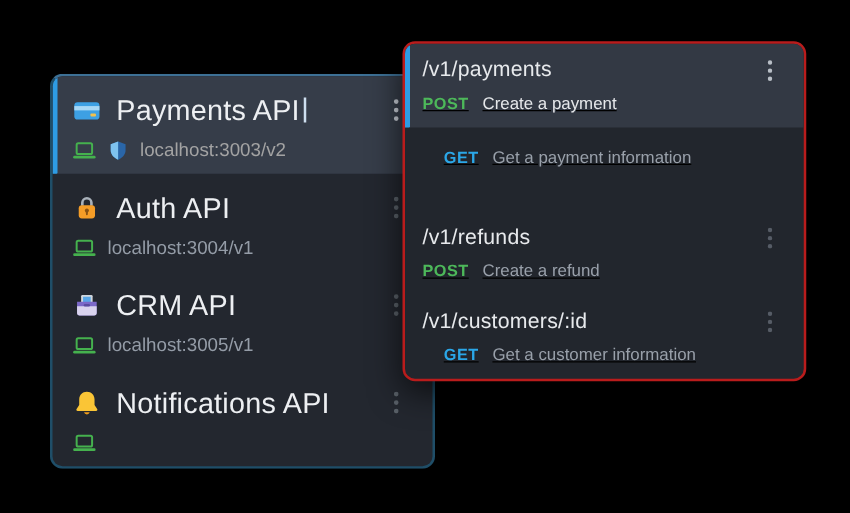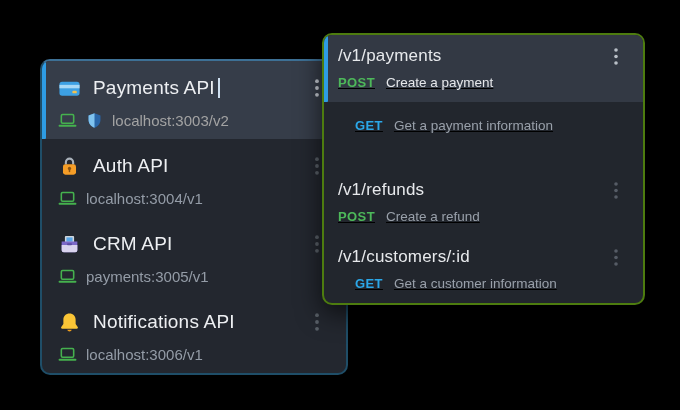--- a/index.html
+++ b/index.html
@@ -26,42 +26,42 @@
     padding:13px 22px 0 16px;cursor:pointer;
   }
   .api-item.selected{background:#363d49;}
   .sel-accent{
     position:absolute;left:0;top:0;bottom:0;width:4px;
     background:#2e9ce4;border-radius:0 1px 1px 0;
   }
   .title-row{display:flex;align-items:center;height:28px;}
   .title-row .big-icon{width:23px;height:23px;flex:0 0 23px;margin-right:12px;}
   .api-name{
-    font-size:19px;color:#edeff2;letter-spacing:.2px;white-space:nowrap;
+    font-size:23px;color:#edeff2;letter-spacing:.2px;white-space:nowrap;
   }
   .caret{
     display:inline-block;width:2px;height:20px;margin-left:3px;
     background:#cfe0f0;vertical-align:middle;
   }
   .sub-row{display:flex;align-items:center;height:22px;margin-top:7px;}
   .sub-row .small-icon{width:19px;height:19px;flex:0 0 19px;margin-right:9px;}
   .sub-row .shield{width:17px;height:17px;flex:0 0 17px;margin-right:9px;}
   .api-url{font-size:15px;color:#949ca7;white-space:nowrap;}
   .api-item.selected .api-url{color:#a3a3a3;}
   .kebab{
     margin-left:auto;flex:0 0 auto;width:14px;height:22px;
     display:flex;align-items:center;justify-content:center;
     color:#596068;cursor:pointer;background:none;border:none;padding:0;
   }
   .api-item.selected .kebab{color:#c9ced6;}
   
   .right-panel{
     left:322px;top:33px;width:323px;height:272px;
     background:#22262d;
-    border:2px solid #4d7c0f;
+    border:2px solid #b91c1c;
     z-index:2;
   }
   .ep-item{
     position:relative;height:67px;box-sizing:border-box;
     padding:9px 20px 0 14px;cursor:pointer;
   }
   .ep-item.selected{background:#333944;}
   .ep-title-row{display:flex;align-items:center;height:24px;}
   .ep-path{font-size:17px;color:#e7e9ec;letter-spacing:.2px;white-space:nowrap;}
   .ep-item .kebab{height:20px;color:#565c66;}
@@ -166,21 +166,21 @@
         </svg>
       </button>
     </div>
     <div class="sub-row">
       <span class="small-icon">
         <svg viewBox="0 0 24 24" width="19" height="19">
           <rect x="4.2" y="4.5" width="15.6" height="11" rx="1.6" fill="none" stroke="#45b14e" stroke-width="2"></rect>
           <path d="M2 18.6h20" stroke="#45b14e" stroke-width="2.6" stroke-linecap="round"></path>
         </svg>
       </span>
-      <span class="api-url">payments:3005/v1</span>
+      <span class="api-url">localhost:3005/v1</span>
     </div>
   </div>
 
   <div class="api-item">
     <div class="title-row">
       <span class="big-icon">
         <svg viewBox="0 0 24 24" width="23" height="23">
           <path d="M12 2.6c-3.8 0-6.4 2.8-6.4 6.4v4.6l-2.2 3.2c-.5.7 0 1.7.9 1.7h15.4c.9 0 1.4-1 .9-1.7l-2.2-3.2V9c0-3.6-2.6-6.4-6.4-6.4z" fill="#fac536"></path>
           <path d="M9.6 19.6a2.5 2.5 0 004.8 0z" fill="#ef9d1c"></path>
         </svg>
@@ -194,21 +194,20 @@
         </svg>
       </button>
     </div>
     <div class="sub-row">
       <span class="small-icon">
         <svg viewBox="0 0 24 24" width="19" height="19">
           <rect x="4.2" y="4.5" width="15.6" height="11" rx="1.6" fill="none" stroke="#45b14e" stroke-width="2"></rect>
           <path d="M2 18.6h20" stroke="#45b14e" stroke-width="2.6" stroke-linecap="round"></path>
         </svg>
       </span>
-      <span class="api-url">localhost:3006/v1</span>
     </div>
   </div>
 </div>
 
 <div class="panel right-panel">
 
   <div class="ep-item selected">
     <span class="sel-accent"></span>
     <div class="ep-title-row">
       <span class="ep-path">/v1/payments</span>

